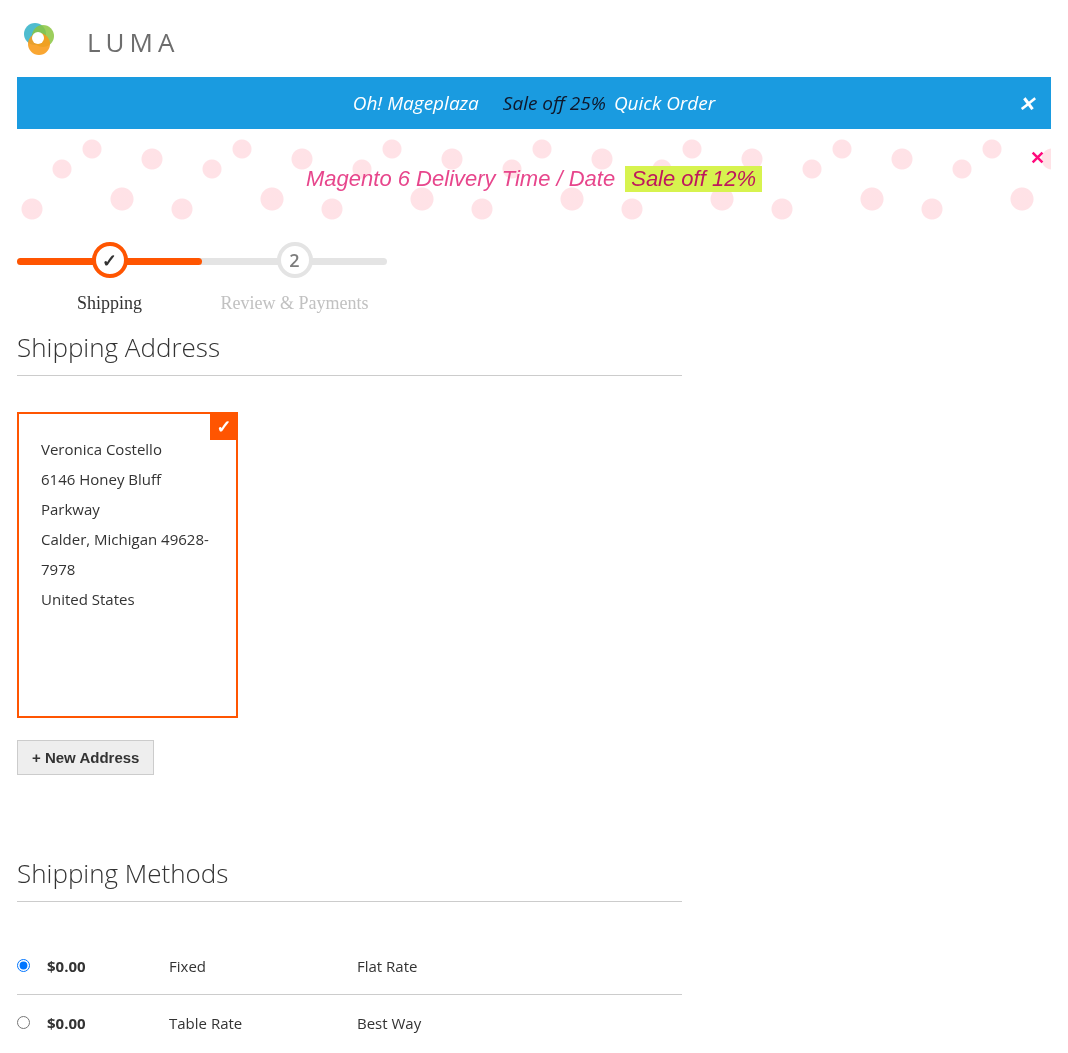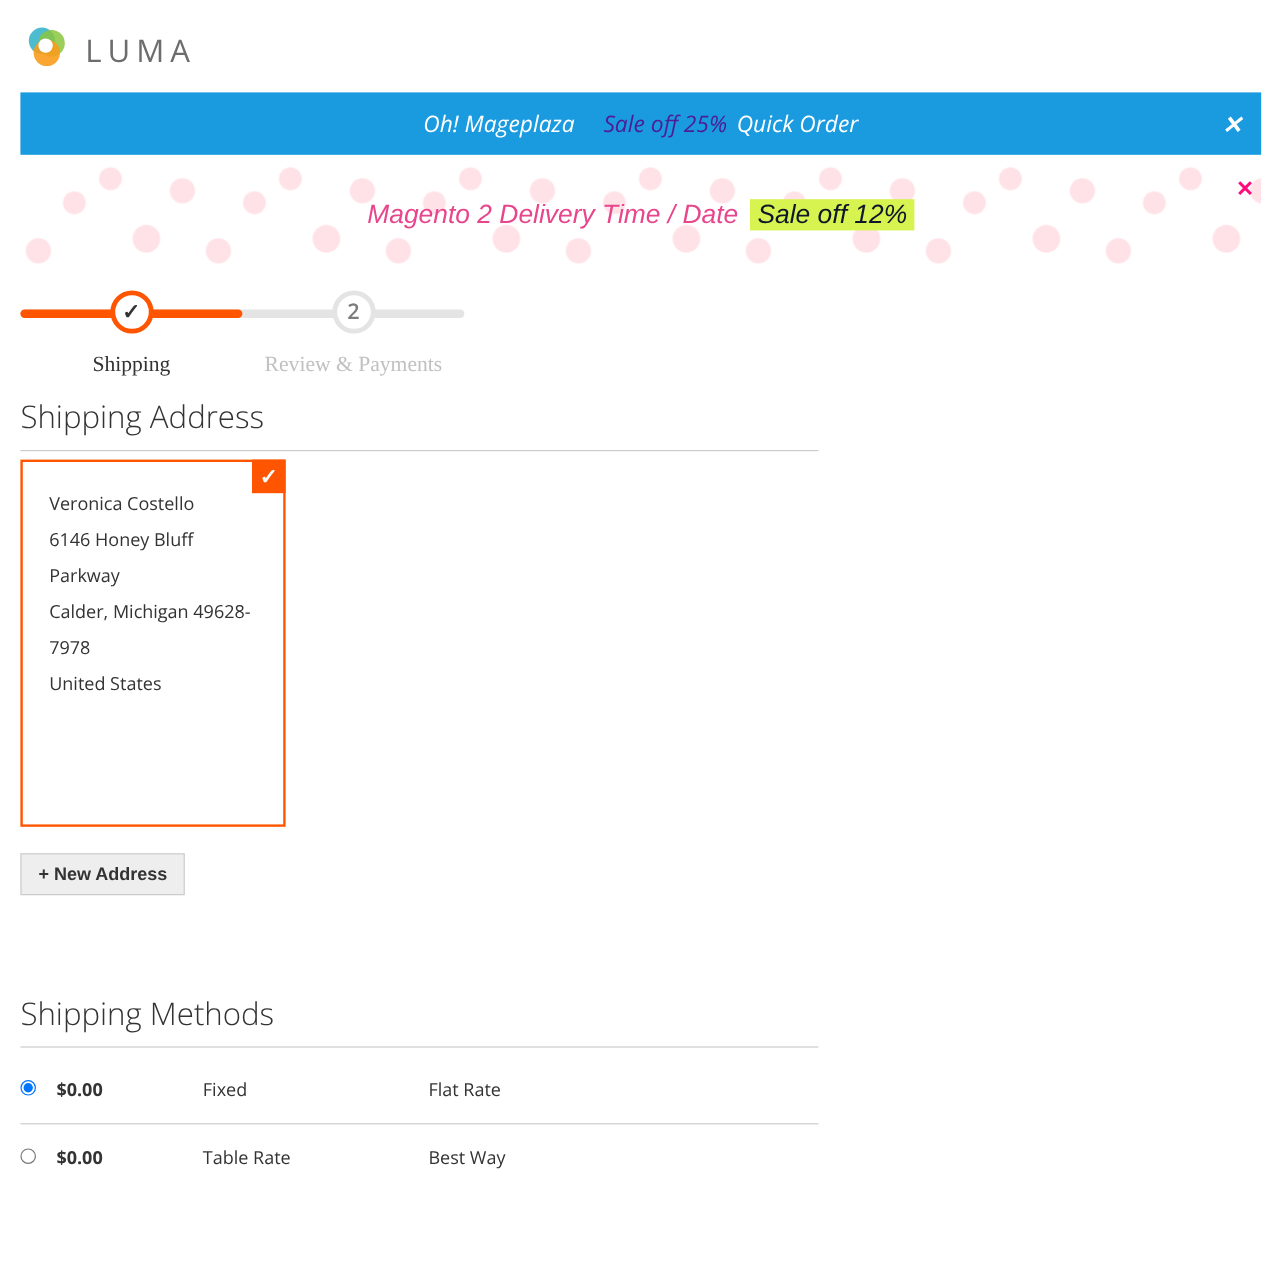--- a/index.html
+++ b/index.html
@@ -5,21 +5,21 @@
   * { box-sizing: border-box; margin: 0; padding: 0; }
   body {
     font-family: "Open Sans", "Helvetica Neue", Arial, sans-serif;
     background: #fff;
     color: #333;
     width: 1068px;
   }
   .header {
     padding: 18px 17px 12px;
   }
-  .logo-wrap { display:flex; align-items:center; gap:12px; }
+  .logo-wrap { display:flex; align-items:center; gap:28px; }
   .logo-text {
     font-size: 26px;
     letter-spacing: 5px;
     font-weight: 500;
     color: #6d6d6d;
   }
 
   .banner {
     margin: 0 17px;
     position: relative;
@@ -28,21 +28,21 @@
     background: #1a9be0;
     color: #fff;
     height: 52px;
     display:flex;
     align-items:center;
     justify-content:center;
     font-style: italic;
     font-size: 19px;
     padding: 0 40px;
   }
-  .banner-blue .sale { color: #4c1d95; margin: 0 8px; }
+  .banner-blue .sale { color: #0f172a; margin: 0 8px; }
   .banner-blue .part1 { margin-right: 16px; }
   .banner-close {
     position:absolute;
     right: 16px;
     top: 50%;
     transform: translateY(-50%);
     cursor:pointer;
     color:#fff;
     font-size:20px;
     font-weight:bold;
@@ -70,21 +70,21 @@
     display:flex;
     align-items:center;
     justify-content:center;
     font-style: italic;
     font-family: "Comic Sans MS", cursive, sans-serif;
     font-size: 22px;
     color: #e7468c;
   }
   .banner-pink-row .sale-badge {
     background:#d7f34f;
-    color:#0f172a;
+    color:#be185d;
     padding: 0 6px;
     margin-left: 10px;
   }
   .banner-pink-close {
     position:absolute;
     right:6px; top:16px;
     color:#ff0b7c;
     font-size:18px;
     font-weight:bold;
     cursor:pointer;
@@ -157,21 +157,21 @@
   }
   .main { width: 665px; }
   .side { flex:1; }
 
   h2.section-title {
     font-size:26px;
     font-weight:300;
     color:#333;
     border-bottom:1px solid #ccc;
     padding-bottom:10px;
-    margin-bottom:7px;
+    margin-bottom:36px;
   }
 
   .address-card {
     border:2px solid #ff5501;
     width:221px;
     height:306px;
     position:relative;
     padding:20px 22px;
     font-size:15px;
     line-height:2.0;
@@ -264,21 +264,21 @@
 <div class="banner banner-blue">
   <span class="part1">Oh! Mageplaza</span>
   <span class="sale">Sale off 25%</span>
   <span>Quick Order</span>
   <span class="banner-close">✕</span>
 </div>
 
 <div class="banner-pink-wrap">
   <div class="hearts-bg"></div>
   <div class="banner-pink-row">
-    <span>Magento 2 Delivery Time / Date</span>
+    <span>Magento 6 Delivery Time / Date</span>
     <span class="sale-badge">Sale off 12%</span>
   </div>
   <span class="banner-pink-close">✕</span>
 </div>
 
 <div class="progress">
   <div class="progress-track"></div>
   <div class="progress-fill"></div>
   <div class="progress-step active" style="left:0">
     <div class="circle">

